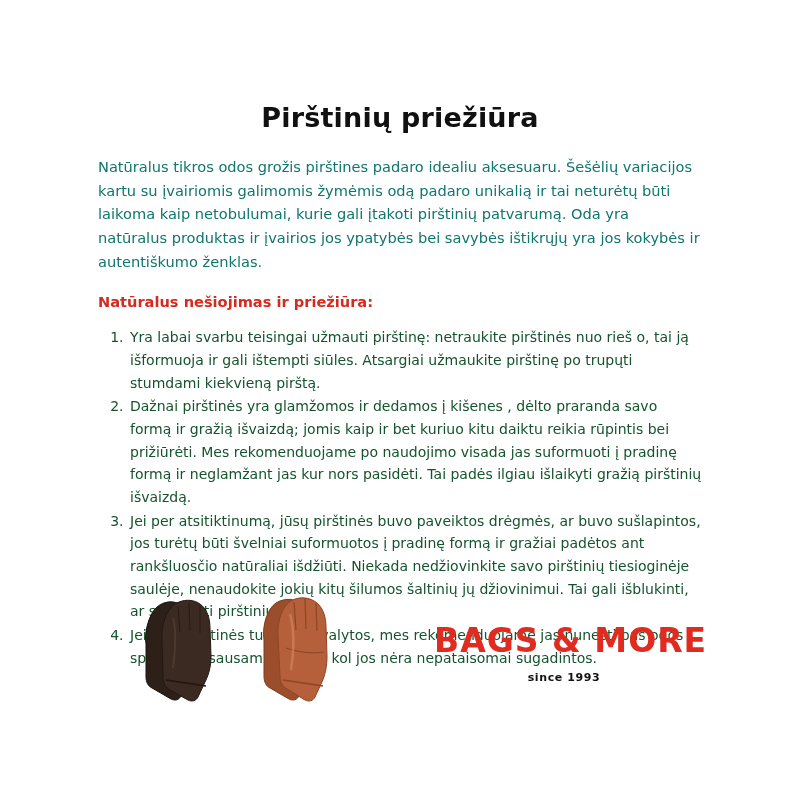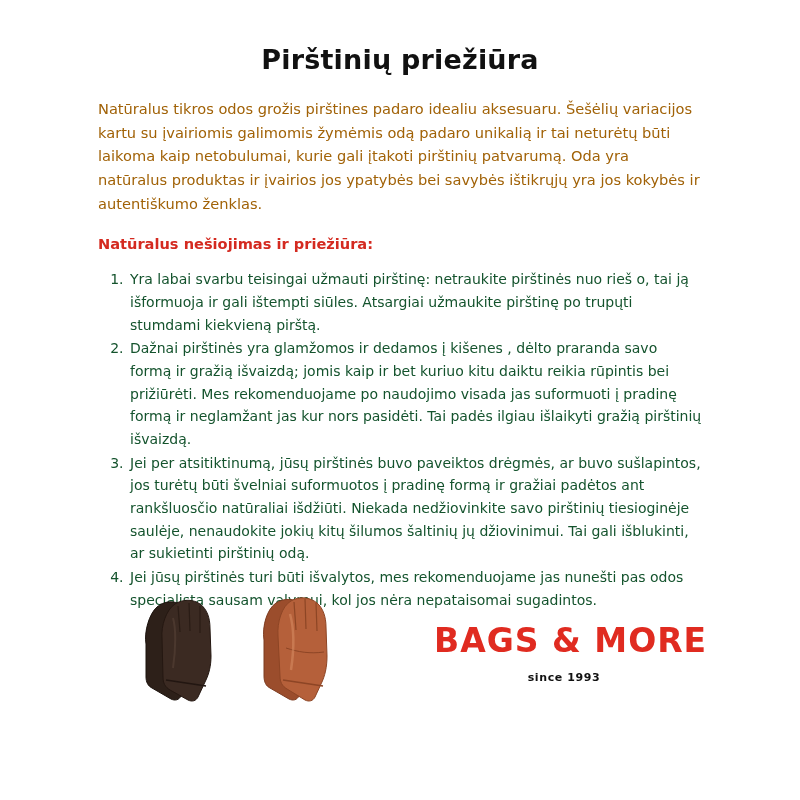--- a/index.html
+++ b/index.html
@@ -16,32 +16,32 @@
   }
   .page {
     position: relative;
     width: 800px;
     height: 800px;
     box-sizing: border-box;
     padding: 0 98px;
   }
   .doc-title {
     margin: 0;
-    padding-top: 44px;
+    padding-top: 102px;
     text-align: center;
     font-size: 27px;
     font-weight: bold;
     letter-spacing: 0.2px;
     color: #111111;
   }
   .intro {
     margin: 22px 0 0 0;
     font-size: 14.6px;
     line-height: 1.62;
-    color: #a16207;
+    color: #0f766e;
     text-align: left;
   }
   .section-heading {
     margin: 20px 0 0 0;
     font-size: 14.6px;
     font-weight: bold;
     color: #d42a20;
   }
   ol.care-list {
     margin: 16px 0 0 0;

